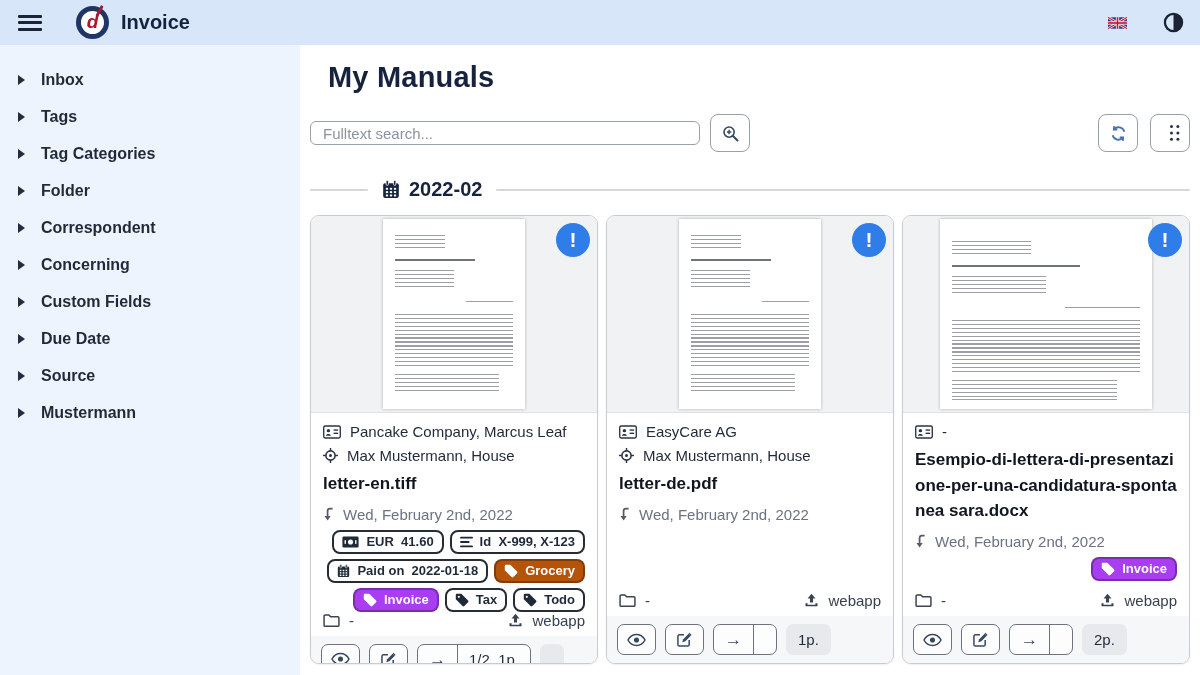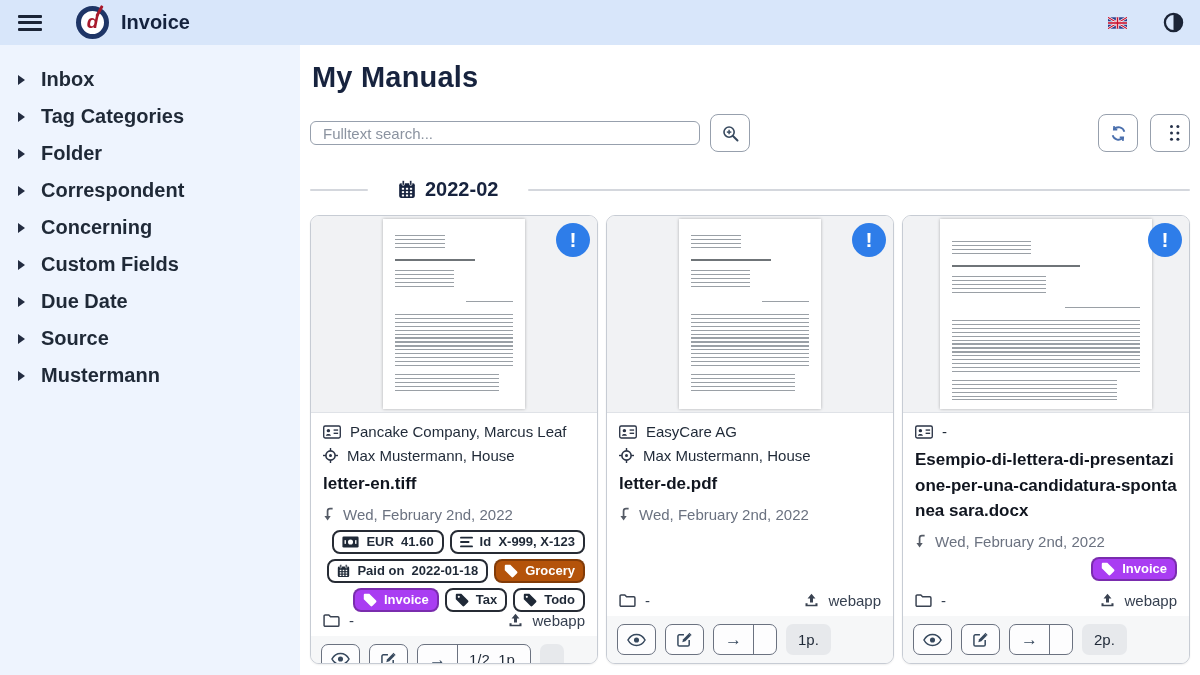--- a/index.html
+++ b/index.html
@@ -25,43 +25,43 @@
   .app-title { font-size:20px; font-weight:bold; color:#14223d; margin-left:2px; }
   .topbar .spacer { flex:1; }
   .flag { display:flex; align-items:center; margin-right:26px; }
   .theme-toggle { background:none; border:none; padding:0; cursor:pointer; display:flex; align-items:center; }
 
   
   .layout { display:flex; height:630px; }
   .sidebar { width:300px; background:#eef4fe; padding-top:16px; flex:none; }
   .side-item { display:flex; align-items:center; padding:8px 0 8px 18px; cursor:pointer; height:37px; }
   .caret { width:0; height:0; border-left:7px solid #232c41; border-top:5px solid transparent; border-bottom:5px solid transparent; margin-right:16px; }
-  .side-label { font-weight:bold; font-size:20px; color:#1f2937; }
+  .side-label { font-weight:bold; font-size:16px; color:#1f2937; }
 
   .main { flex:1; background:#fff; padding:8px 10px 0 10px; overflow:hidden; }
-  .page-title { font-size:29px; font-weight:800; color:#17233e; margin:8px 0 20px 2px; letter-spacing:.2px; }
+  .page-title { font-size:29px; font-weight:800; color:#17233e; margin:8px 0 20px 18px; letter-spacing:.2px; }
 
   .search-row { display:flex; align-items:center; gap:10px; }
   .search-input {
     width:390px; height:24px; border:1px solid #97a0ad; border-radius:6px;
     padding:0 12px; font-size:15px; color:#1f2937; outline:none; font-family:inherit;
   }
   .search-input::placeholder { color:#8b93a0; }
   .icon-btn {
     height:38px; min-width:40px; border:1px solid #97a0ad; border-radius:8px; background:#fff;
     display:flex; align-items:center; justify-content:center; cursor:pointer; color:#37495e; padding:0 9px;
   }
   .right-btns { margin-left:auto; display:flex; gap:12px; }
   .refresh-glyph { color:#4a6fad; }
   .grip { position:relative; width:10px; height:17px; }
   .grip i { position:absolute; width:3.4px; height:3.4px; border-radius:50%; background:#27324a;
     box-shadow:6.4px 0 0 #27324a, 0 6.4px 0 #27324a, 6.4px 6.4px 0 #27324a, 0 12.8px 0 #27324a, 6.4px 12.8px 0 #27324a; }
 
   
-  .month-sep { display:flex; align-items:center; margin:26px 0 14px 0; gap:30px; }
+  .month-sep { display:flex; align-items:center; margin:26px 0 14px 0; gap:14px; }
   .month-sep .line { height:2px; background:#d4d7dd; border-radius:1px; }
   .month-sep .line.short { width:58px; }
   .month-sep .line.long { flex:1; }
   .month-label-wrap { display:flex; align-items:center; gap:9px; }
   .month-label { font-size:20px; font-weight:bold; color:#17233e; }
 
   
   .cards { display:grid; grid-template-columns:repeat(3,1fr); gap:8px; }
   .card {
     border:1px solid #c7ccd4; border-radius:9px; background:#fff; height:449px;
@@ -150,20 +150,24 @@
 </header>
 
 <div class="layout">
 
   <nav class="sidebar" id="sidebar">
   <div class="side-item">
     <span class="caret"></span>
     <span class="side-label">Inbox</span>
   </div>
 
+  <div class="side-item">
+    <span class="caret"></span>
+    <span class="side-label">Tags</span>
+  </div>
 
   <div class="side-item">
     <span class="caret"></span>
     <span class="side-label">Tag Categories</span>
   </div>
 
   <div class="side-item">
     <span class="caret"></span>
     <span class="side-label">Folder</span>
   </div>

